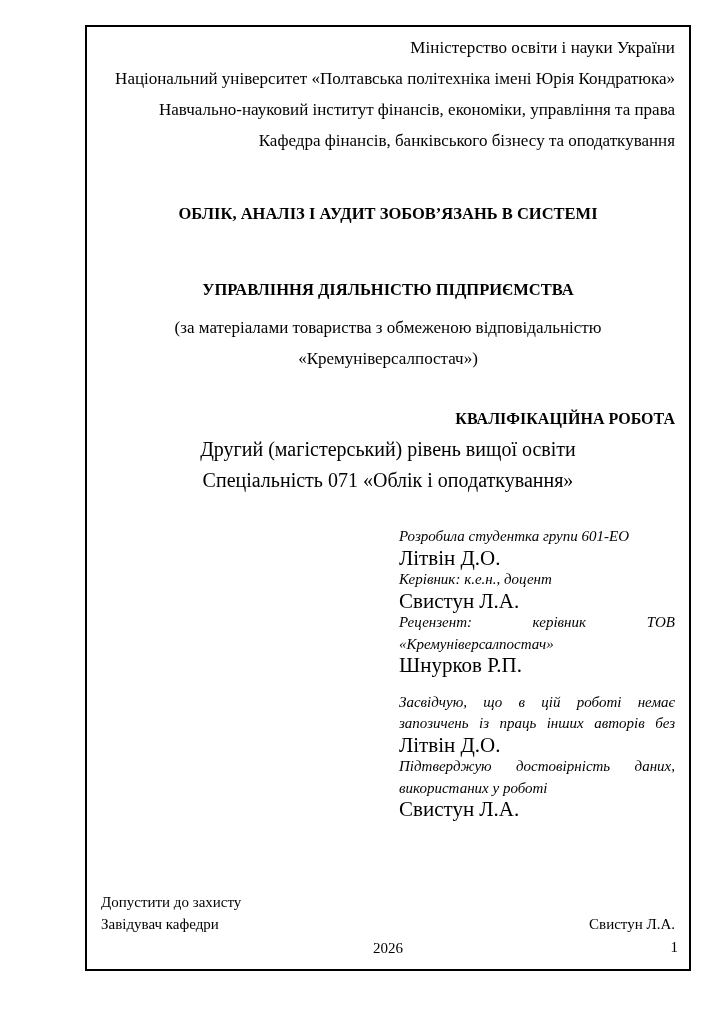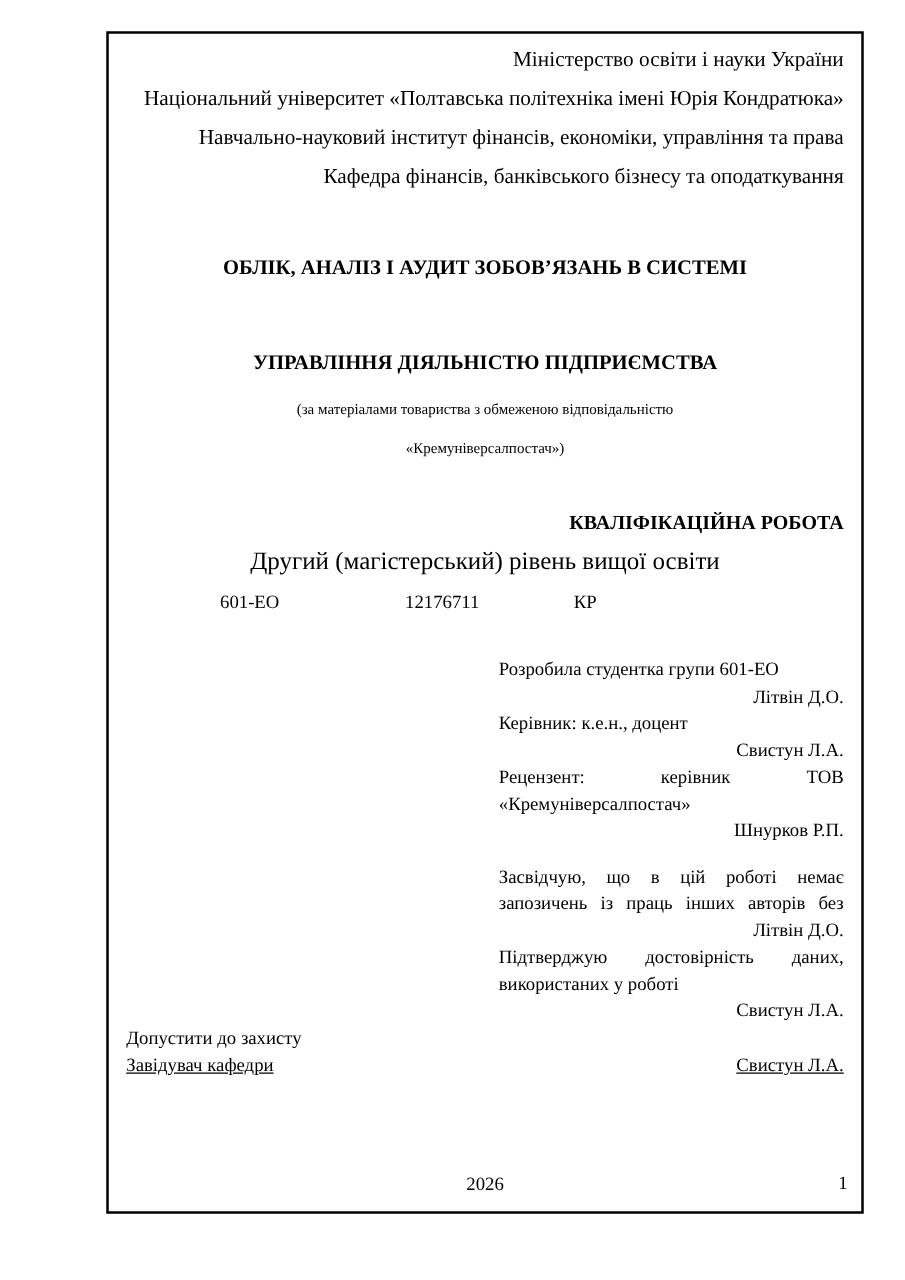--- a/index.html
+++ b/index.html
@@ -53,21 +53,21 @@
   .title-block .title-line {
     text-align: center;
     font-size: 16.5px;
     font-weight: bold;
     line-height: 36px;
     white-space: nowrap;
     margin-top: 40px;
   }
   .subtitle-line {
     text-align: center;
-    font-size: 12px;
+    font-size: 17px;
     line-height: 31px;
     white-space: nowrap;
   }
   .subtitle-block { margin-top: 4px; }
 
   
   .work-block { margin-top: 30px; }
   .work-heading {
     text-align: right;
     font-size: 16px;
@@ -102,48 +102,47 @@
     margin-left: 298px;
     width: 276px;
   }
   .sig-para {
     text-align: justify;
     text-align-last: justify;
     font-size: 15px;
     line-height: 21.5px;
     margin: 0;
     hyphens: none;
+    font-style: italic;
   }
   .sig-para.left-last { text-align-last: left; }
   .sig-name {
-    text-align: right;
-    font-size: 15px;
+    font-size: 21px;
     line-height: 21.5px;
     margin: 0;
   }
   .sig-gap-md { height: 15px; }
 
   
   .admit-block {
     position: absolute;
     left: 101px;
-    top: 820px;
+    top: 891px;
     width: 574px;
   }
   .admit-line-1 {
     font-size: 15px;
     line-height: 22px;
     text-align: left;
   }
   .admit-row {
     display: flex;
     justify-content: space-between;
     font-size: 15px;
     line-height: 22px;
-    text-decoration: underline;
   }
 
   
   .year-line {
     position: absolute;
     left: 101px;
     top: 938px;
     width: 574px;
     text-align: center;
     font-size: 15px;
@@ -181,26 +180,22 @@
   </div>
 
   <div class="subtitle-block">
     <div class="subtitle-line">(за матеріалами  товариства з обмеженою відповідальністю</div>
     <div class="subtitle-line">«Кремуніверсалпостач»)</div>
   </div>
 
   <div class="work-block">
     <div class="work-heading">КВАЛІФІКАЦІЙНА РОБОТА</div>
     <div class="work-line">Другий (магістерський) рівень вищої освіти</div>
-
-    <div class="codes-row">
-      <span class="code-cell code-group">601-ЕО</span>
-      <span class="code-cell code-number">12176711</span>
-      <span class="code-cell code-mark">КР</span>
-    </div>
+    <div class="work-line">Спеціальність 071 «Облік і оподаткування»</div>
+
   </div>
 
   <div class="sig-column">
 
     <p class="sig-para left-last">Розробила студентка групи 601-ЕО</p>
     <p class="sig-name">Літвін Д.О.</p>
 
     <p class="sig-para left-last">Керівник: к.е.н., доцент</p>
     <p class="sig-name">Свистун Л.А.</p>
 

